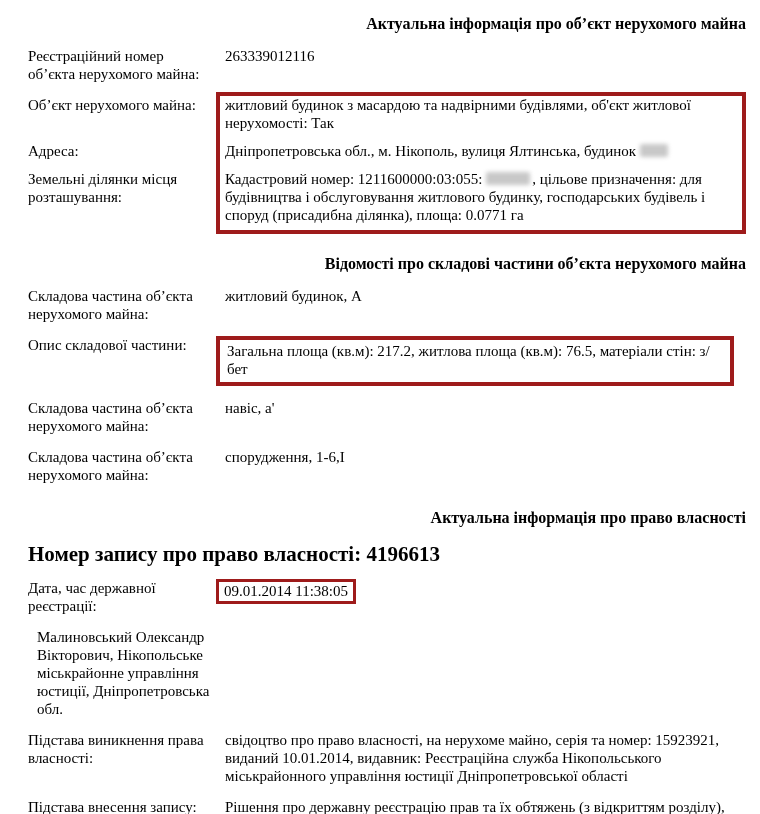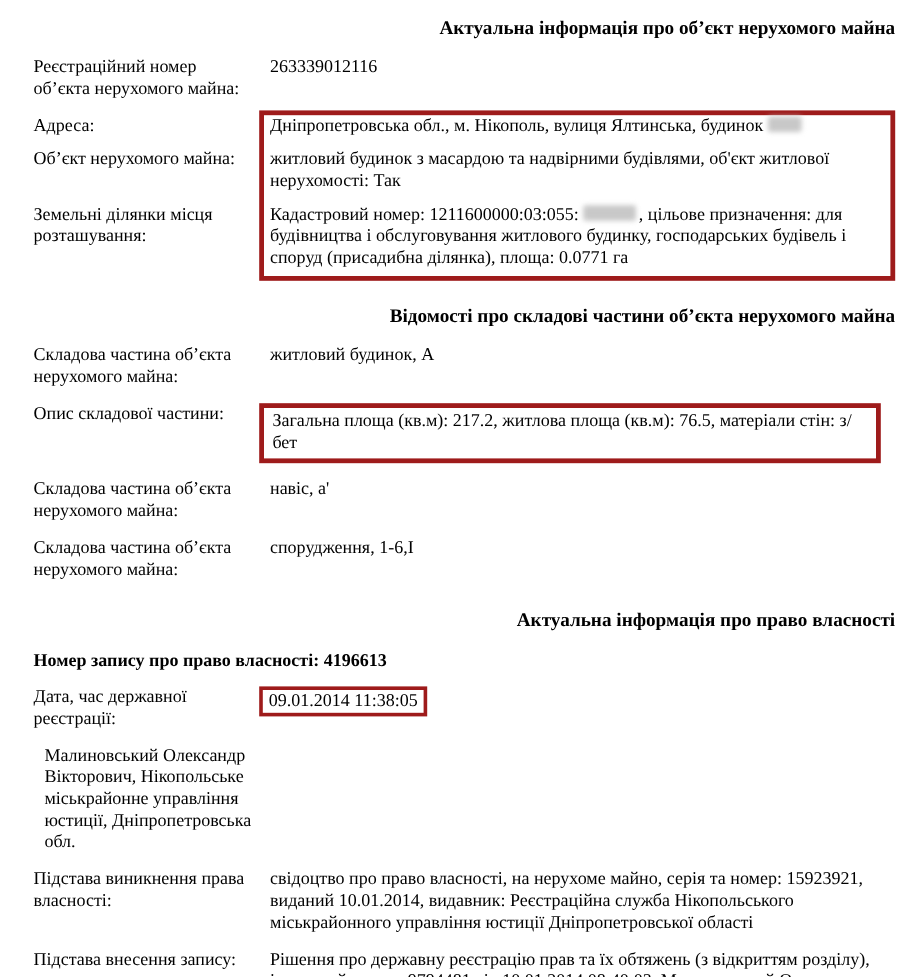--- a/index.html
+++ b/index.html
@@ -54,21 +54,21 @@
   }
   
   .inline-box{
     display:inline-block;
     border:3px solid var(--highlight);
     padding:0 5px 1px 5px;
     text-align:center;
   }
   .bold-line{
     font-weight:bold;
-    font-size:15px;
+    font-size:21px;
     margin-bottom:12px;
   }
   .redact{
     display:inline-block;
     vertical-align:baseline;
     background:var(--redact);
     filter:blur(2px);
     border-radius:2px;
     height:13px;
     width:28px;
@@ -85,27 +85,27 @@
 
   <div class="row">
     <div class="label">Реєстраційний номер об’єкта нерухомого майна:</div>
     <div class="value">263339012116</div>
   </div>
 
   <div class="group">
     <div class="red-frame"></div>
 
     <div class="row">
-      <div class="label">Адреса:</div>
-      <div class="value"><span>Дніпропетровська обл., м. Нікополь, вулиця Ялтинська, будинок</span><span class="redact"></span></div>
+      <div class="label">Об’єкт нерухомого майна:</div>
+      <div class="value">житловий будинок з масардою та надвірними будівлями, об'єкт житлової нерухомості: Так</div>
     </div>
 
     <div class="row">
-      <div class="label">Об’єкт нерухомого майна:</div>
-      <div class="value">житловий будинок з масардою та надвірними будівлями, об'єкт житлової нерухомості: Так</div>
+      <div class="label">Адреса:</div>
+      <div class="value"><span>Дніпропетровська обл., м. Нікополь, вулиця Ялтинська, будинок</span><span class="redact"></span></div>
     </div>
 
     <div class="row">
       <div class="label">Земельні ділянки місця розташування:</div>
       <div class="value"><span>Кадастровий номер: 1211600000:03:055:</span><span class="redact wide"></span><span>, цільове призначення: для будівництва і обслуговування житлового будинку, господарських будівель і споруд (присадибна ділянка), площа: 0.0771 га</span></div>
     </div>
   </div>
 
   <div class="section-title spaced">Відомості про складові частини об’єкта нерухомого майна</div>
 

